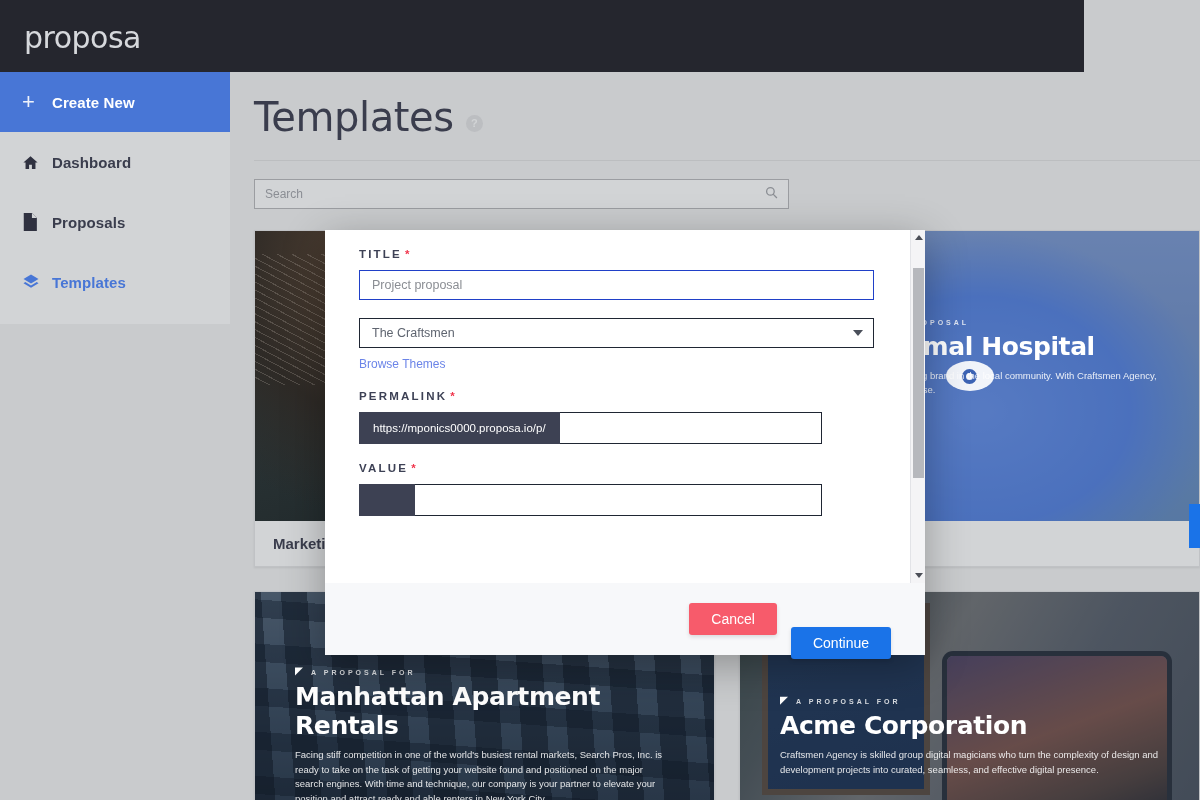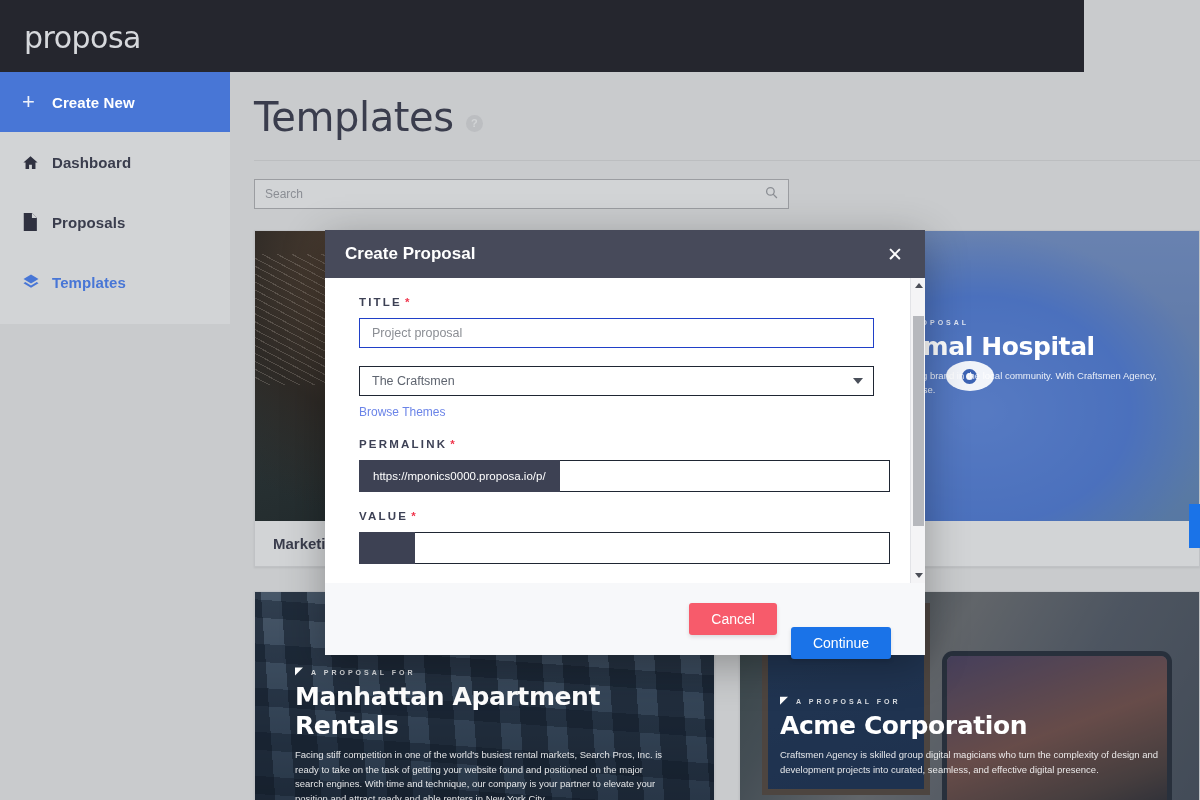--- a/index.html
+++ b/index.html
@@ -211,21 +211,21 @@
     display: flex; align-items: center; justify-content: space-between;
     padding: 0 10px 0 12px; font-size: 12.5px; color: #5f6570; cursor: pointer;
   }
   .caret { width: 0; height: 0; border-left: 5px solid transparent;
            border-right: 5px solid transparent; border-top: 6px solid #4a4f5a; }
   .browse-link {
     display: inline-block; margin-top: 9px; font-size: 12px; color: #6b84e8;
     cursor: pointer; text-decoration: none;
   }
   .prefix-group {
-    width: 531px; height: 32px; display: flex; border: 1px solid #1f2633; background: #fff;
+    width: 463px; height: 32px; display: flex; border: 1px solid #1f2633; background: #fff;
   }
   .prefix {
     background: #3d4153; color: #fff; font-size: 11.5px; display: flex;
     align-items: center; padding: 0 14px; margin: -1px 0 -1px -1px; height: 32px;
   }
   .prefix.small { width: 56px; padding: 0; }
   .prefix-input {
     flex: 1; border: 0; outline: 0; padding: 0 10px; font-size: 12.5px; color: #5f6570;
     font-family: "Liberation Sans", sans-serif;
   }
@@ -381,24 +381,20 @@
               <div class="hero-title">Acme Corporation</div>
               <div class="hero-body">Craftsmen Agency is skilled group digital magicians who turn the complexity of design and development projects into curated, seamless, and effective digital presence.</div>
             </div>
           </div>
         </div>
       </div>
     </div>
   </main>
 
   <div class="modal">
-    <div class="modal-header">
-      <div class="modal-title">Create Proposal</div>
-      <div class="modal-close">✕</div>
-    </div>
 
     <div class="modal-body">
       <div class="field">
         <div class="field-label">
           <span>TITLE</span><span class="req">*</span>
         </div>
         <input class="text-input focused" type="text" placeholder="Project proposal" style="">
       </div>
 
       <div class="field">

